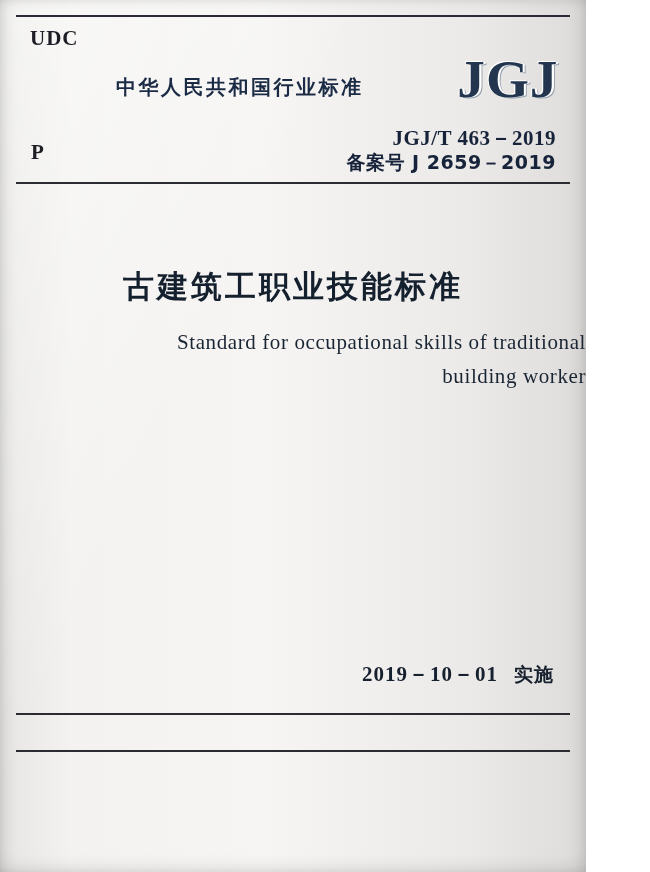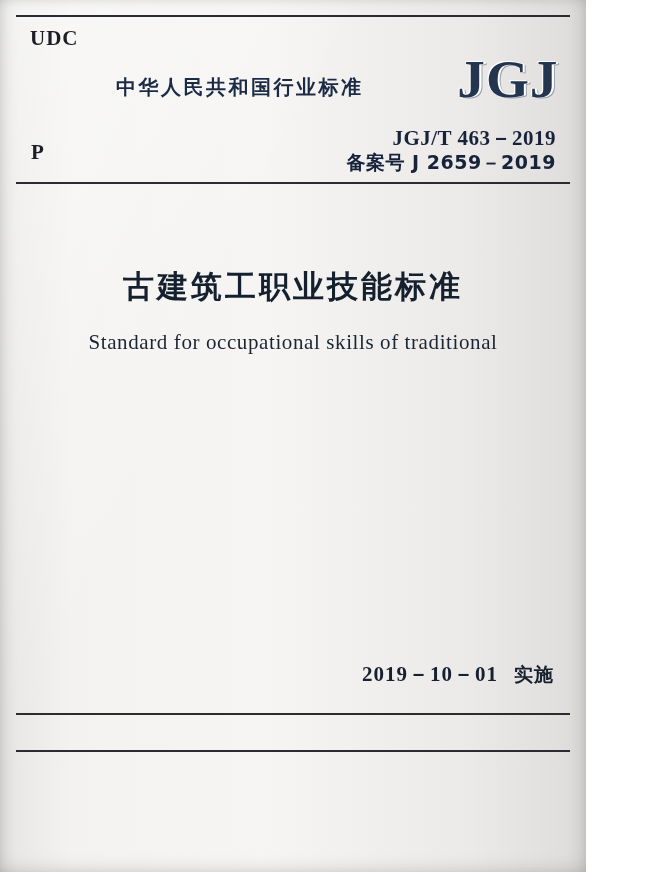--- a/index.html
+++ b/index.html
@@ -134,21 +134,21 @@
     font-size: 31px;
     letter-spacing: 3px;
     color: #15202f;
   }
 
   .title-en {
     position: absolute;
     left: 0;
     right: 0;
     top: 325px;
-    text-align: center;
+    text-align: right;
     font-family: "Liberation Serif", serif;
     font-size: 21px;
     line-height: 34px;
     color: #1a2534;
     letter-spacing: 0.6px;
   }
   .title-en span { display: block; }
 
   .issue-date {
     position: absolute;
@@ -212,20 +212,21 @@
 
   <div class="jgj">JGJ</div>
 
   <div class="code-line">JGJ/T 463－2019</div>
   <div class="record-line">备案号 J 2659－2019</div>
 
   <div class="title-cn">古建筑工职业技能标准</div>
 
   <div class="title-en">
     <span>Standard for occupational skills of traditional</span>
+    <span>building worker</span>
   </div>
 
 
   <div class="effect-date">
     <span>2019－10－01</span><span class="act">实施</span>
   </div>
 
 
 </div>
 

